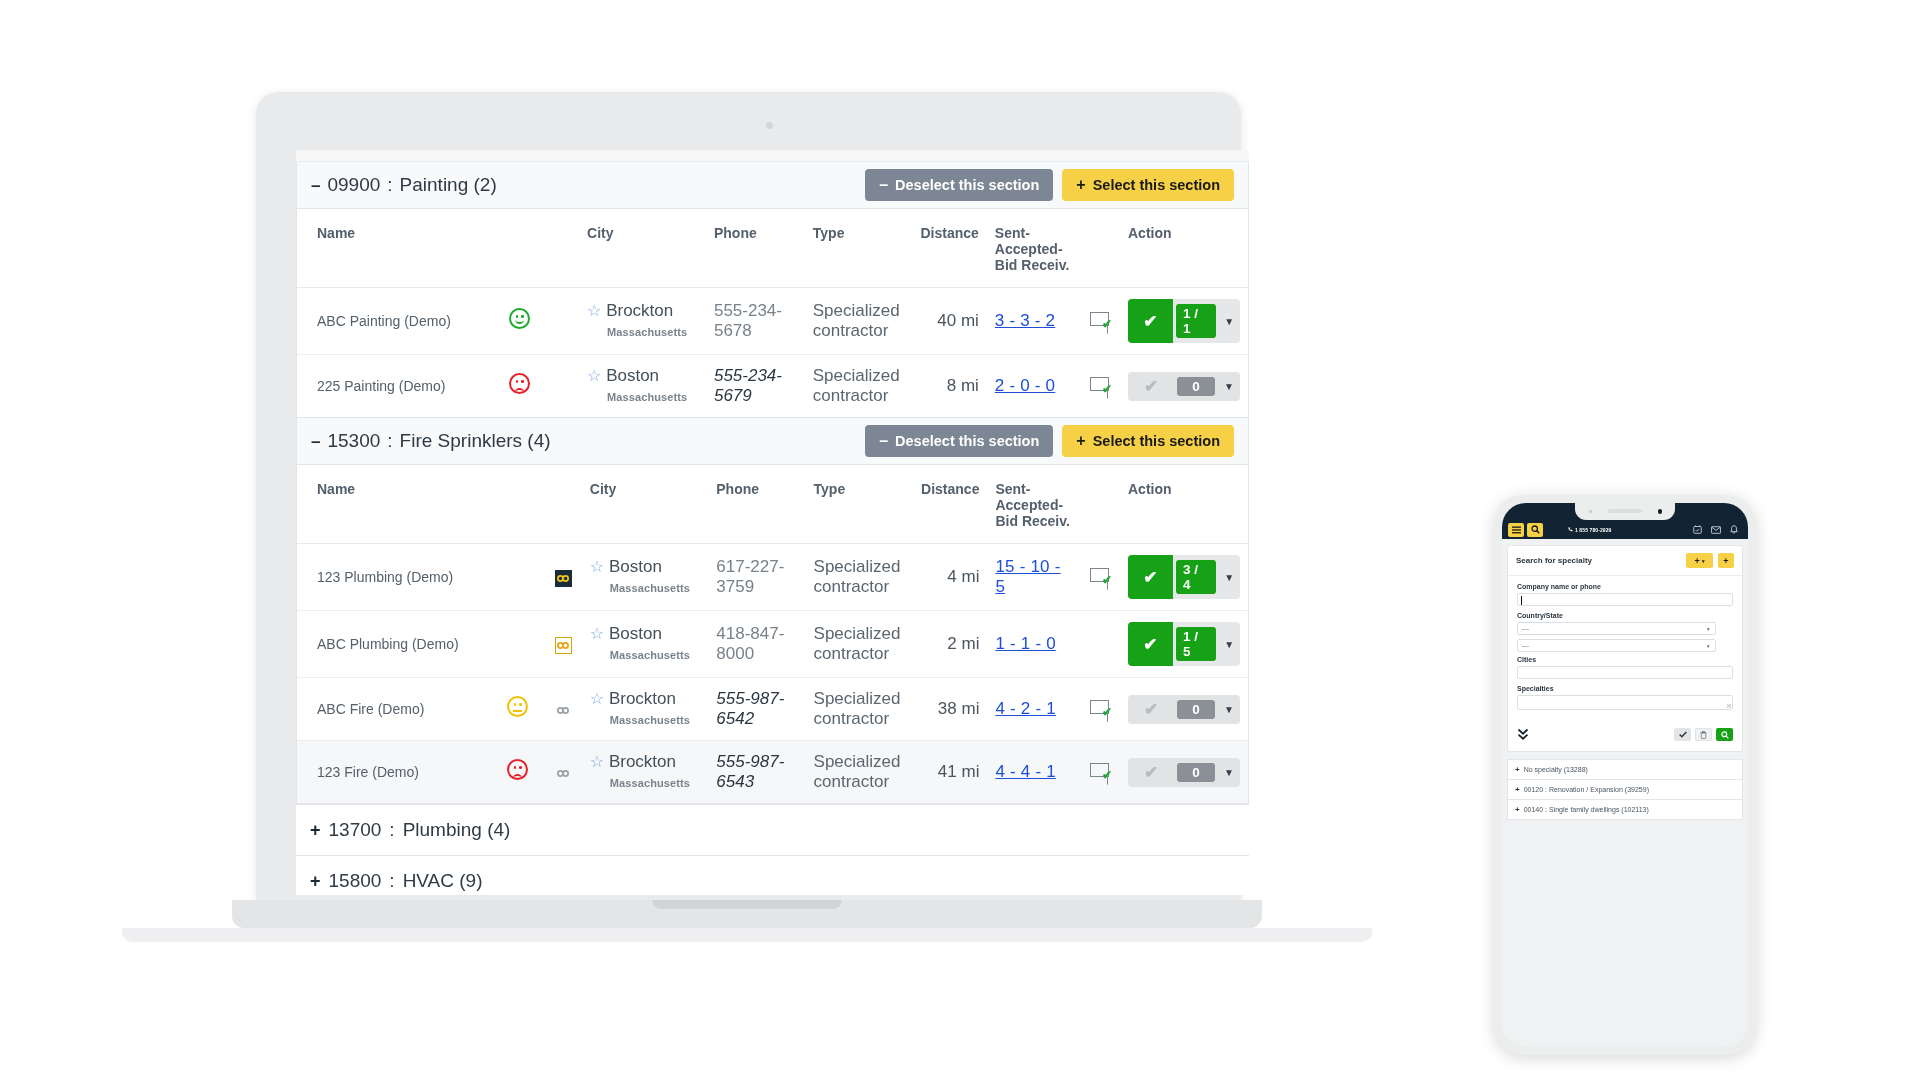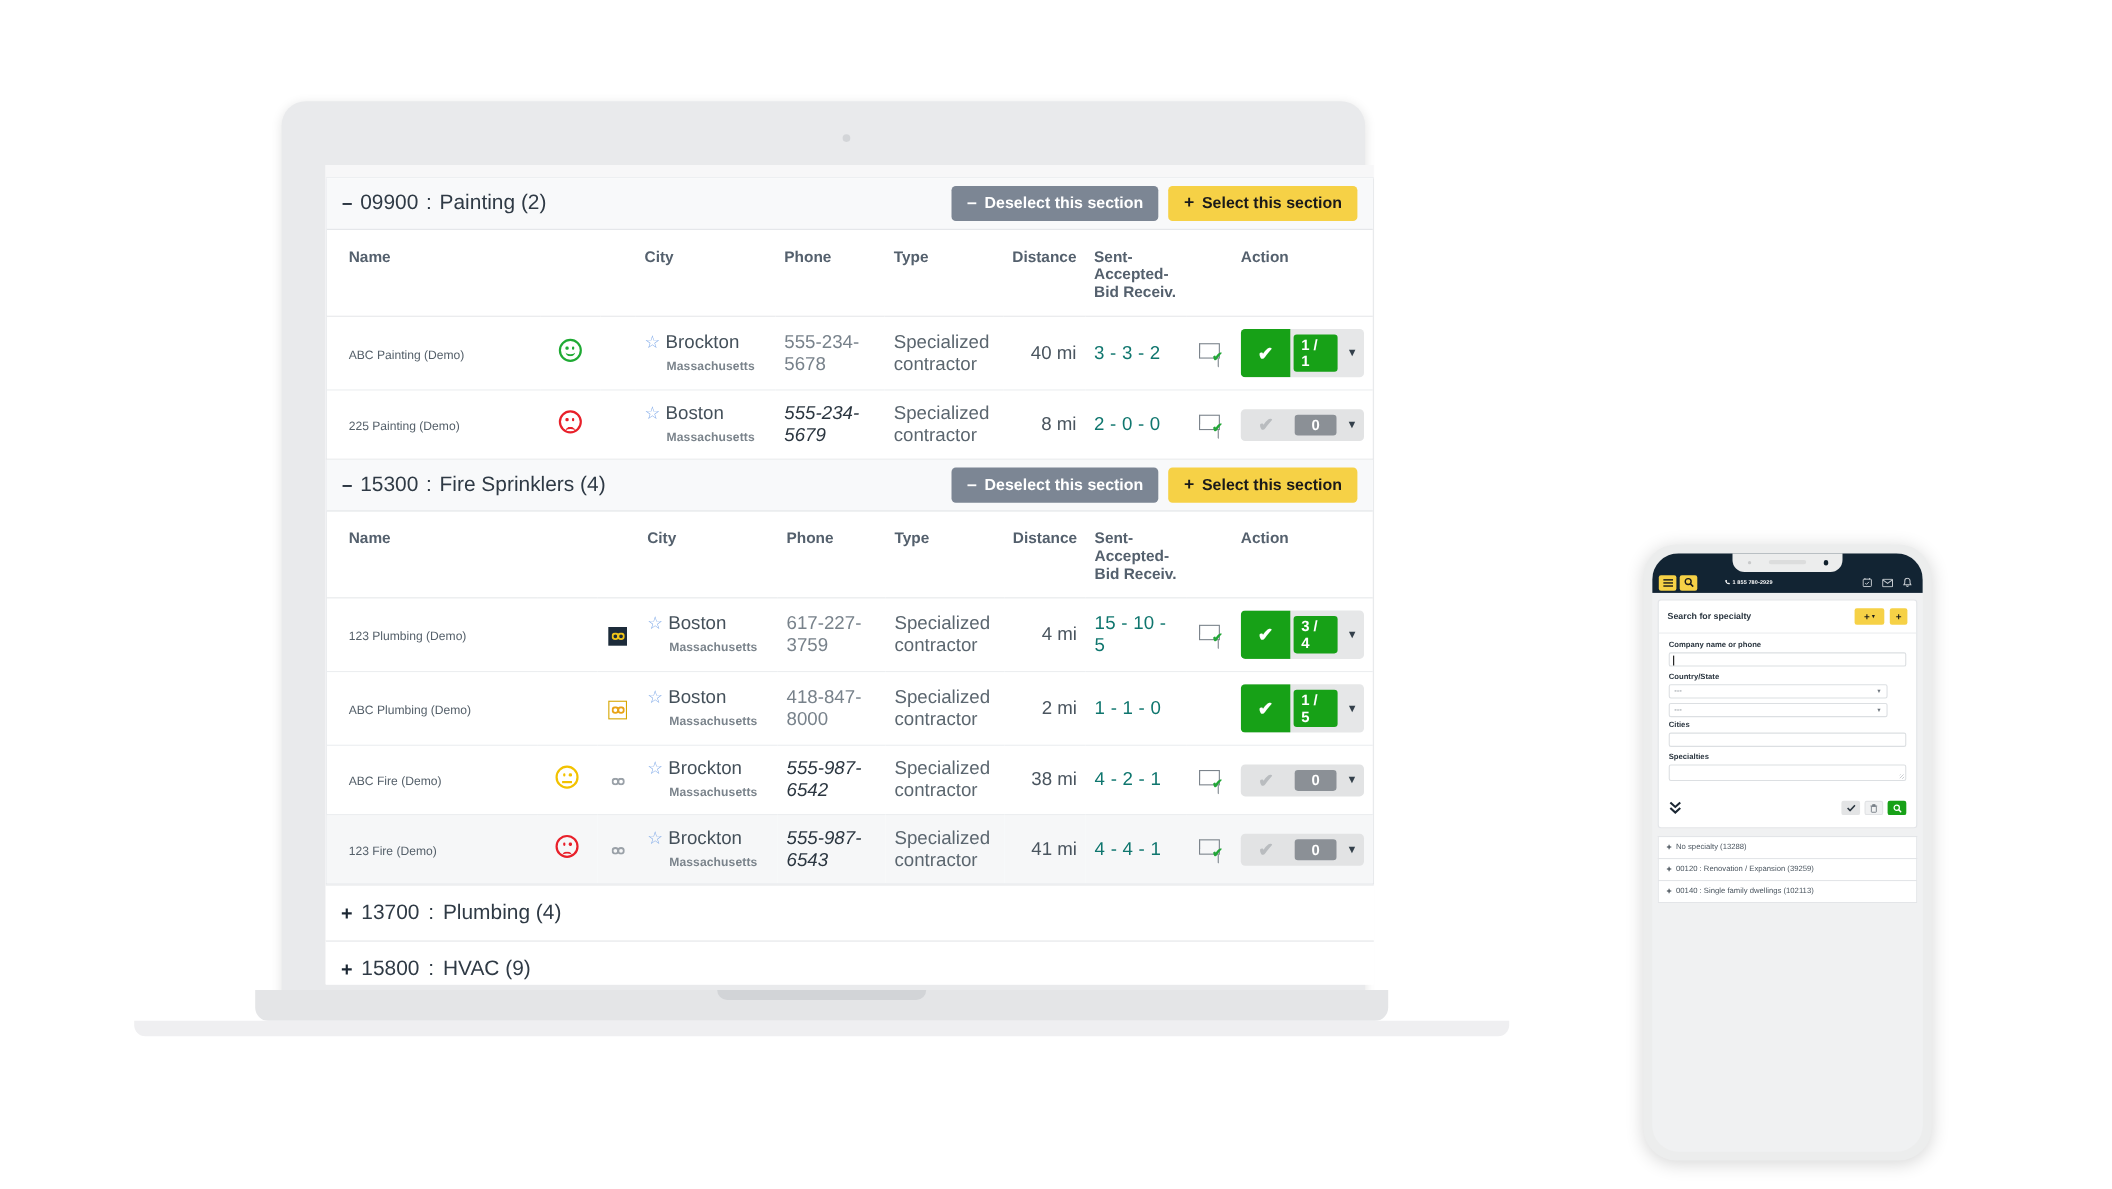--- a/index.html
+++ b/index.html
@@ -92,25 +92,25 @@
   .c-type  { width:110px; }
   .c-dist  { width:74px;  text-align:right; }
   .c-sab   { width:96px; }
   .c-mail  { width:44px;  text-align:center; }
   .c-act   { width:auto; }
 
   .city-main { font-size:17px; color:#44505a; line-height:1.05; }
   .city-sub  { font-size:11px; color:#7a838b; font-weight:700; letter-spacing:.1px; }
   .type-txt  { line-height:1.15; }
 
-  .name-txt { color:#55606a; font-size:11px; }
+  .name-txt { color:#55606a; font-size:14px; }
   .phone-txt{ color:#78828b; }
   .phone-dark{ color:#2b3640;font-style:italic; }
   .dist-txt { color:#4a555f; }
-  .sab-txt  { color:#0f766e; letter-spacing:.2px; }
+  .sab-txt  { color:#1d4ed8; letter-spacing:.2px;text-decoration:underline; }
 
   
   .face { display:inline-block; width:21px; height:21px; border-radius:50%; border:2px solid; position:relative; }
   .face.green{ border-color:#1faa34; } .face.yellow{ border-color:#f2c200; } .face.red{ border-color:#e8202a; }
   .face .eye { position:absolute; top:5px; width:2.5px; height:2.5px; border-radius:50%; }
   .face .eye.l{ left:4.5px; } .face .eye.r{ right:4.5px; }
   .face.green .eye{ background:#1faa34; } .face.yellow .eye{ background:#f2c200; } .face.red .eye{ background:#e8202a; }
   .face .mouth{ position:absolute; left:4px; right:4px; }
   .face.green .mouth{ top:9px; height:5px; border-bottom:2px solid #1faa34; border-radius:0 0 8px 8px; }
   .face.yellow .mouth{ top:12px; height:0; border-bottom:2px solid #f2c200; }

